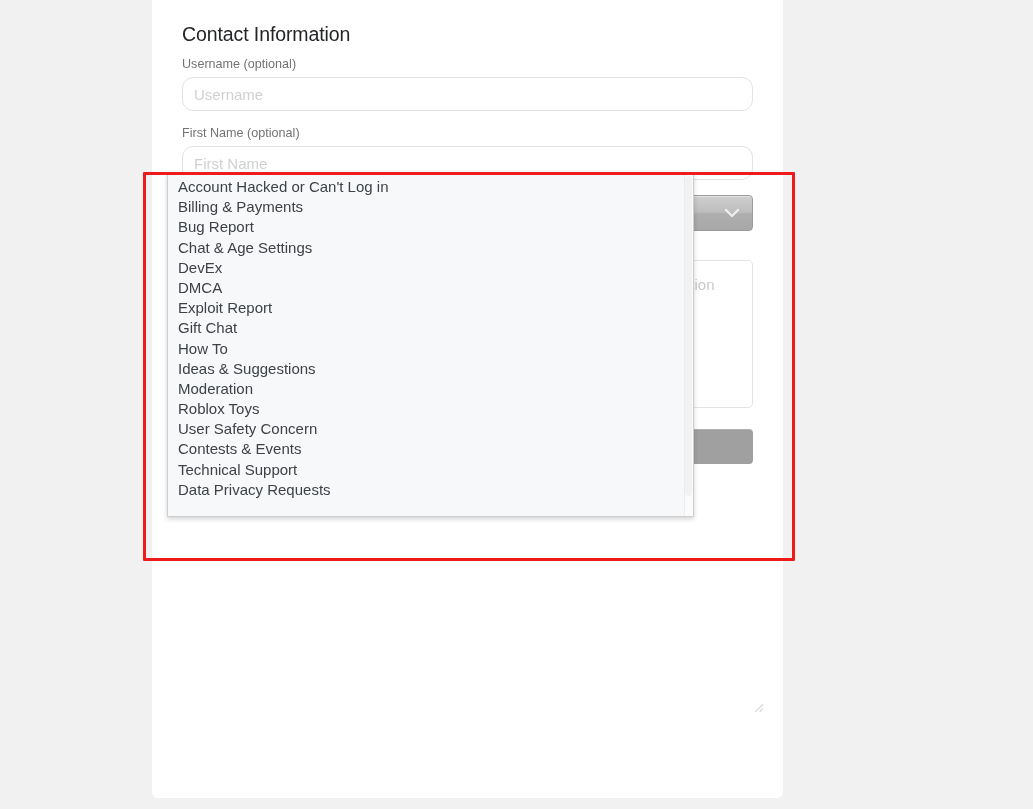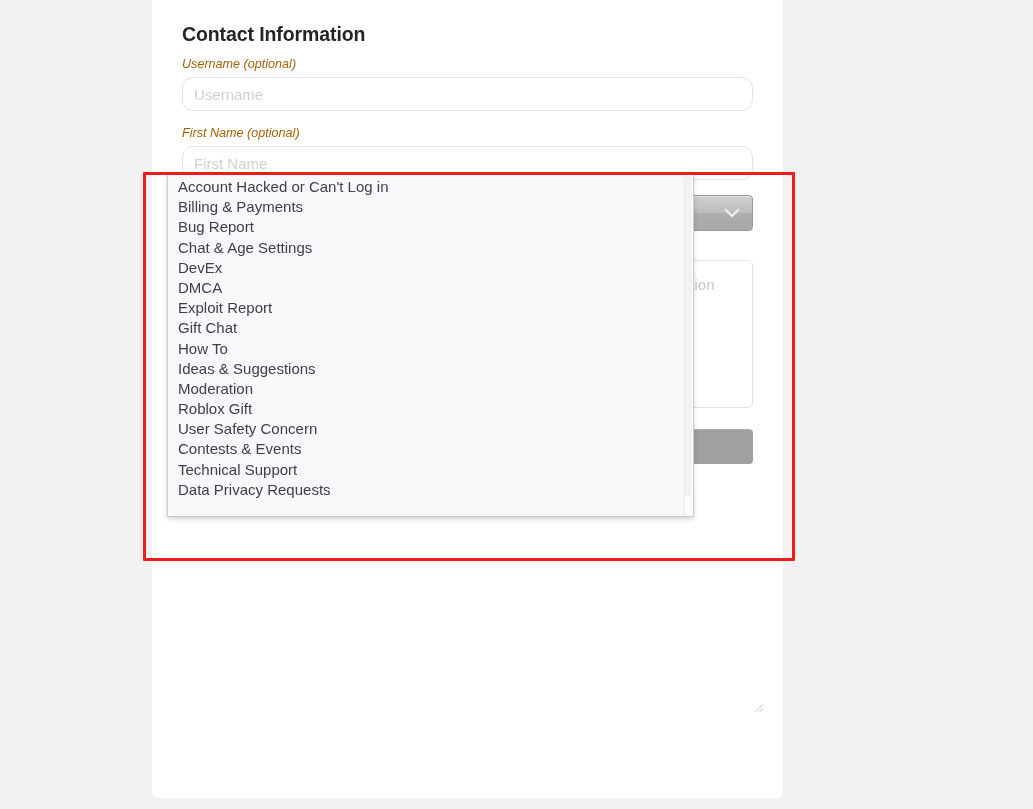--- a/index.html
+++ b/index.html
@@ -24,33 +24,32 @@
     background: #ffffff;
     border-radius: 0 0 6px 6px;
   }
 
   .card-inner { padding: 16px 16px 0 16px; }
 
   .form-title {
     margin: 0;
     padding: 7px 0 11px 14px;
     font-size: 19.5px;
-    font-weight: bold;
+    font-weight: normal;
     color: #232527;
     letter-spacing: -0.1px;
   }
 
   .field { padding: 0 14px; }
 
   .field-label {
     font-size: 12.6px;
-    color: #a16207;
+    color: #737373;
     line-height: 1.2;
     padding-bottom: 5px;
-    font-style: italic;
   }
 
   .text-input {
     display: block;
     width: 100%;
     height: 34px;
     border: 1px solid #e3e3e3;
     border-radius: 11px;
     background: #ffffff;
     padding: 0 11px;
@@ -252,21 +251,21 @@
         <div class="dropdown-option">Billing &amp; Payments</div>
         <div class="dropdown-option">Bug Report</div>
         <div class="dropdown-option">Chat &amp; Age Settings</div>
         <div class="dropdown-option">DevEx</div>
         <div class="dropdown-option">DMCA</div>
         <div class="dropdown-option">Exploit Report</div>
         <div class="dropdown-option">Gift Chat</div>
         <div class="dropdown-option">How To</div>
         <div class="dropdown-option">Ideas &amp; Suggestions</div>
         <div class="dropdown-option">Moderation</div>
-        <div class="dropdown-option">Roblox Gift</div>
+        <div class="dropdown-option">Roblox Toys</div>
         <div class="dropdown-option">User Safety Concern</div>
         <div class="dropdown-option">Contests &amp; Events</div>
         <div class="dropdown-option">Technical Support</div>
         <div class="dropdown-option">Data Privacy Requests</div>
       </div>
     <div class="dropdown-track">
       <div class="dropdown-thumb"></div>
     </div>
   </div>
 

